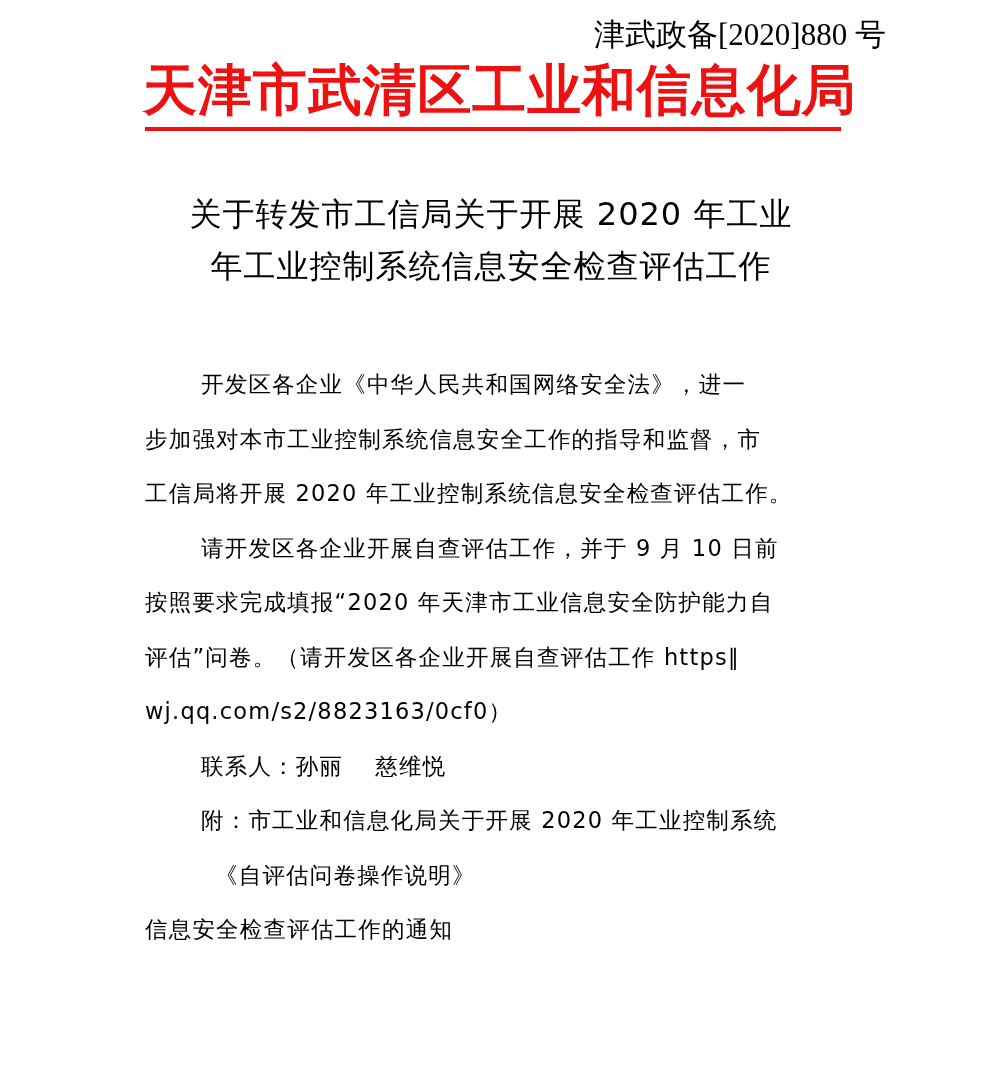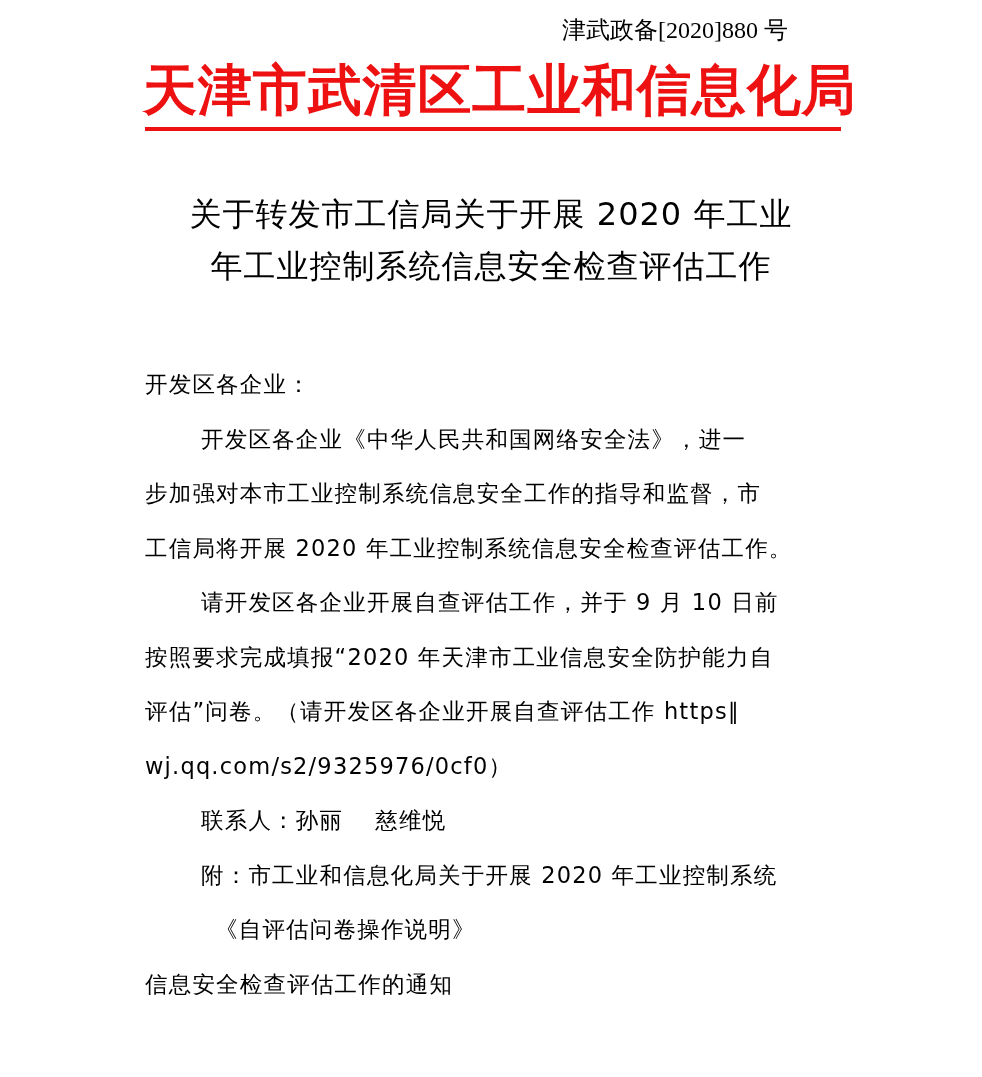--- a/index.html
+++ b/index.html
@@ -10,23 +10,23 @@
     body {
       width: 982px;
       height: 1077px;
       position: relative;
       overflow: hidden;
       font-family: "DejaVu Serif", "Liberation Serif", serif;
       color: #000000;
     }
     .doc-number {
       position: absolute;
-      left: 562px;
+      left: 594px;
       top: 14px;
-      font-size: 24px;
+      font-size: 31px;
       font-family: "Liberation Serif", "DejaVu Serif", serif;
       letter-spacing: 0px;
       white-space: nowrap;
       text-align: center;
     }
     .letterhead {
       position: absolute;
       left: 143px;
       top: 58px;
       width: 700px;
@@ -82,33 +82,32 @@
   <div class="doc-number">津武政备[2020]880 号</div>
   <div class="letterhead">天津市武清区工业和信息化局</div>
   <div class="red-rule"></div>
 
   <div class="title">
     <div>关于转发市工信局关于开展 2020 年工业</div>
     <div>年工业控制系统信息安全检查评估工作</div>
   </div>
 
   <div class="body-text">
-    <div class="line">开发区各企业：</div>
 
     <div>
       <div class="line indent">开发区各企业《中华人民共和国网络安全法》，进一</div>
       <div class="line">步加强对本市工业控制系统信息安全工作的指导和监督，市</div>
       <div class="line">工信局将开展 2020 年工业控制系统信息安全检查评估工作。</div>
     </div>
 
     <div>
       <div class="line indent">请开发区各企业开展自查评估工作，并于 9 月 10 日前</div>
       <div class="line">按照要求完成填报“2020 年天津市工业信息安全防护能力自</div>
       <div class="line">评估”问卷。（请开发区各企业开展自查评估工作 https∥</div>
-      <div class="line">wj.qq.com/s2/9325976/0cf0）</div>
+      <div class="line">wj.qq.com/s2/8823163/0cf0）</div>
     </div>
 
     <div class="line indent">联系人：孙丽　 慈维悦</div>
 
     <div>
       <div class="line indent">附：市工业和信息化局关于开展 2020 年工业控制系统</div>
       <div class="line indent2">《自评估问卷操作说明》</div>
       <div class="line">信息安全检查评估工作的通知</div>
     </div>
   </div>

